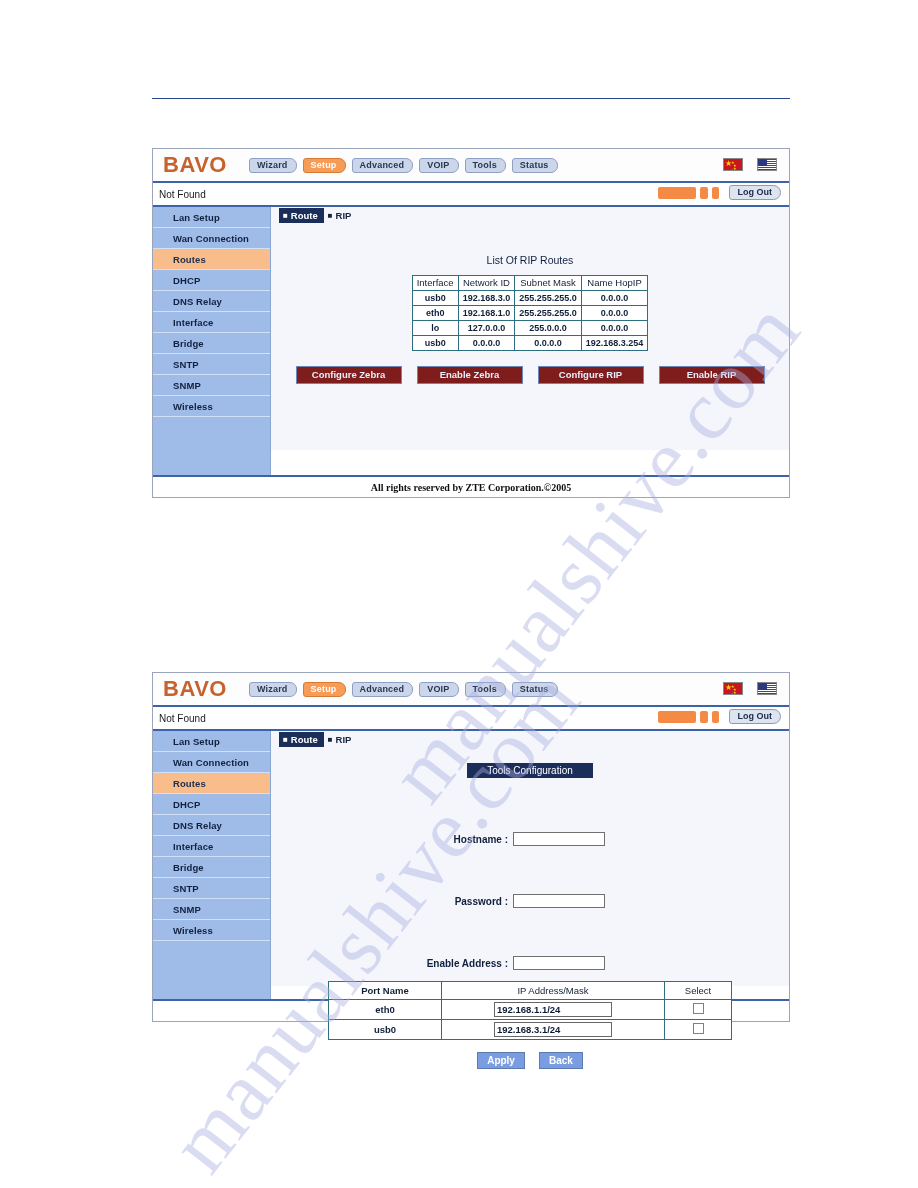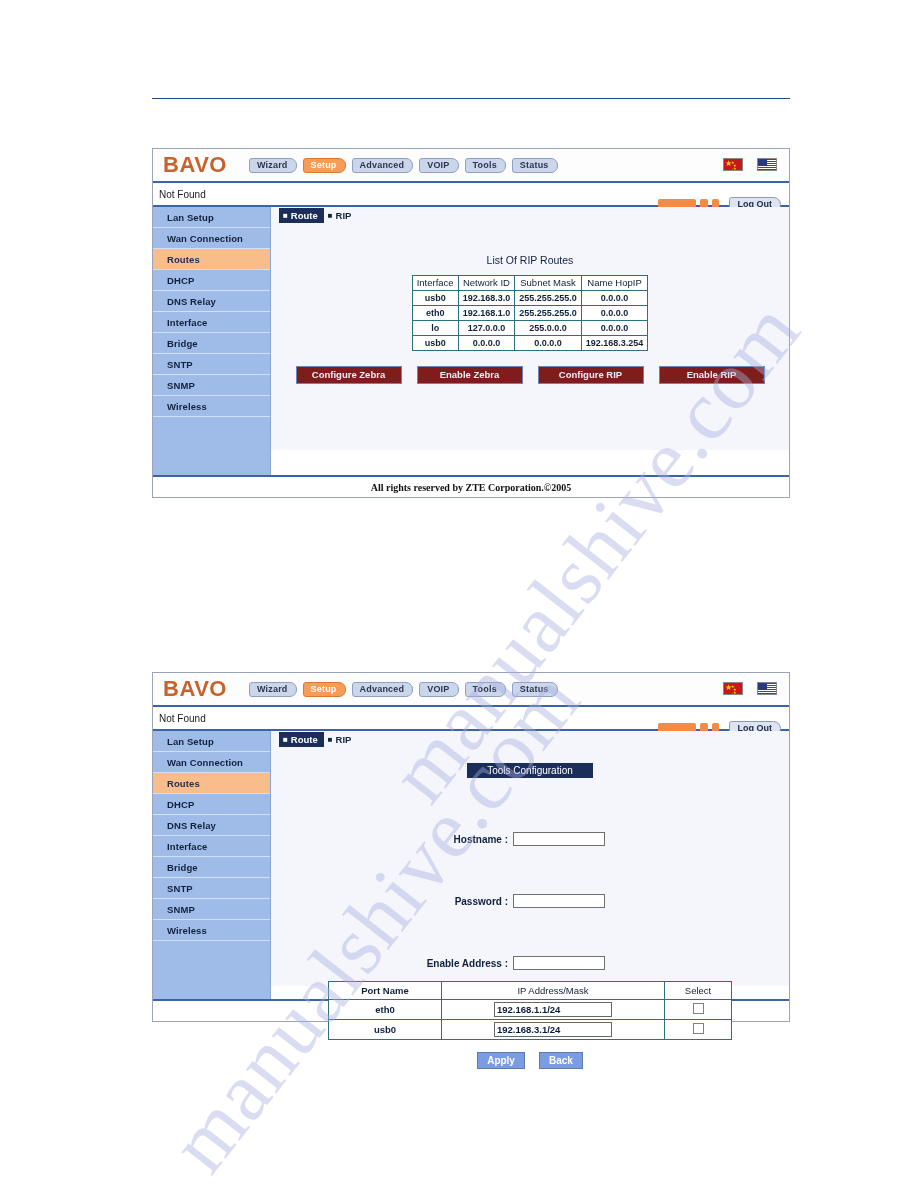--- a/index.html
+++ b/index.html
@@ -151,21 +151,21 @@
     border-bottom: 2px solid #3c63a8;
     display: flex; align-items: center;
   }
   .notfound {
     margin-left: 6px;
     font-size: 10px;
     color: #1a1a1a;
     font-family: "Liberation Sans", sans-serif;
   }
   .statusright {
-    position: absolute; right: 8px; top: 14px;
+    position: absolute; right: 8px; top: 2px;
     display: flex; align-items: center; gap: 4px;
   }
   .obar { background: #f58a44; height: 12px; border-radius: 2px; }
   .obar-wide { width: 38px; }
   .obar-mid { width: 8px; }
   .obar-sm { width: 7px; }
   .logout {
     margin-left: 6px;
     height: 15px;
     padding: 0 8px;
@@ -180,21 +180,21 @@
   .body-row { display: flex; background: #ffffff; }
   .sidebar {
     width: 118px;
     background: #9fbbe8;
     border-right: 1px solid #8aa6d4;
     padding-top: 0px;
   }
   .side-item {
     height: 21px;
     display: flex; align-items: center;
-    padding-left: 14px;
+    padding-left: 20px;
     font-size: 9.5px;
     font-weight: bold;
     color: #12213d;
     border-bottom: 1px solid #cfe0f7;
     letter-spacing: 0.1px;
   }
   .side-item.active {
     background: #f9bd8b;
     color: #20304f;
   }

